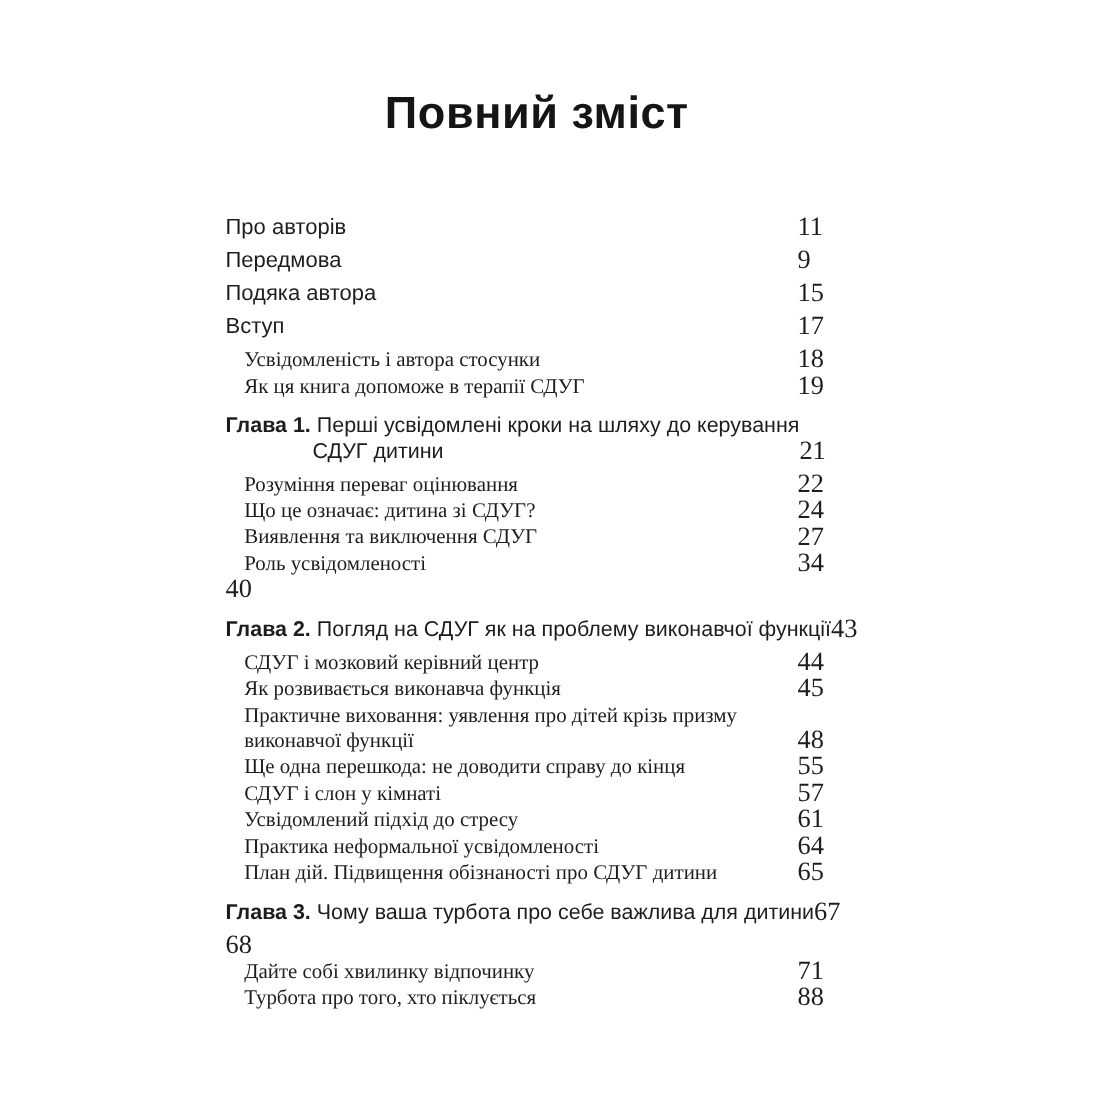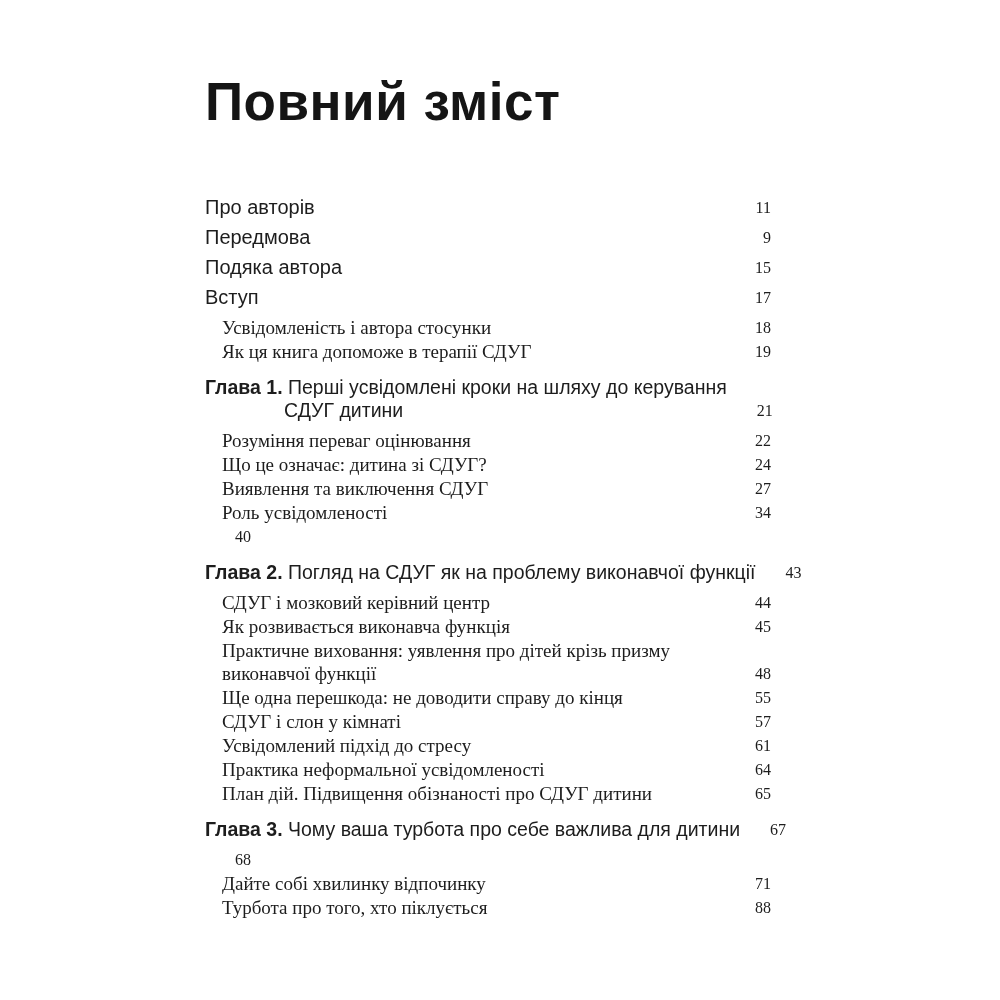--- a/index.html
+++ b/index.html
@@ -17,48 +17,47 @@
   }
   .page {
     position: absolute;
     left: 205px;
     top: 0;
     width: 566px;
   }
   .title {
     font-family: "Liberation Sans", sans-serif;
     font-weight: 700;
-    font-size: 53px;
+    font-size: 41px;
     line-height: 44px;
     letter-spacing: 0.5px;
     color: #151515;
-    text-align: left;
+    text-align: center;
     margin: 80px 0 0 0;
   }
   .toc {
     margin-top: 72px;
   }
   .row {
     display: flex;
     justify-content: space-between;
     align-items: flex-end;
   }
   .row .label {
     line-height: 23px;
     white-space: nowrap;
   }
   .row .label .line2 {
     white-space: nowrap;
   }
   .row .pagenum {
     font-family: "Liberation Serif", serif;
-    font-size: 16px;
+    font-size: 24px;
     line-height: 23px;
     width: 46px;
-    text-align: right;
     flex: none;
   }
   .row.top {
     font-size: 20px;
     margin-bottom: 7px;
   }
   .row.top .label {
     font-family: "Liberation Sans", sans-serif;
   }
   .row.sub {

